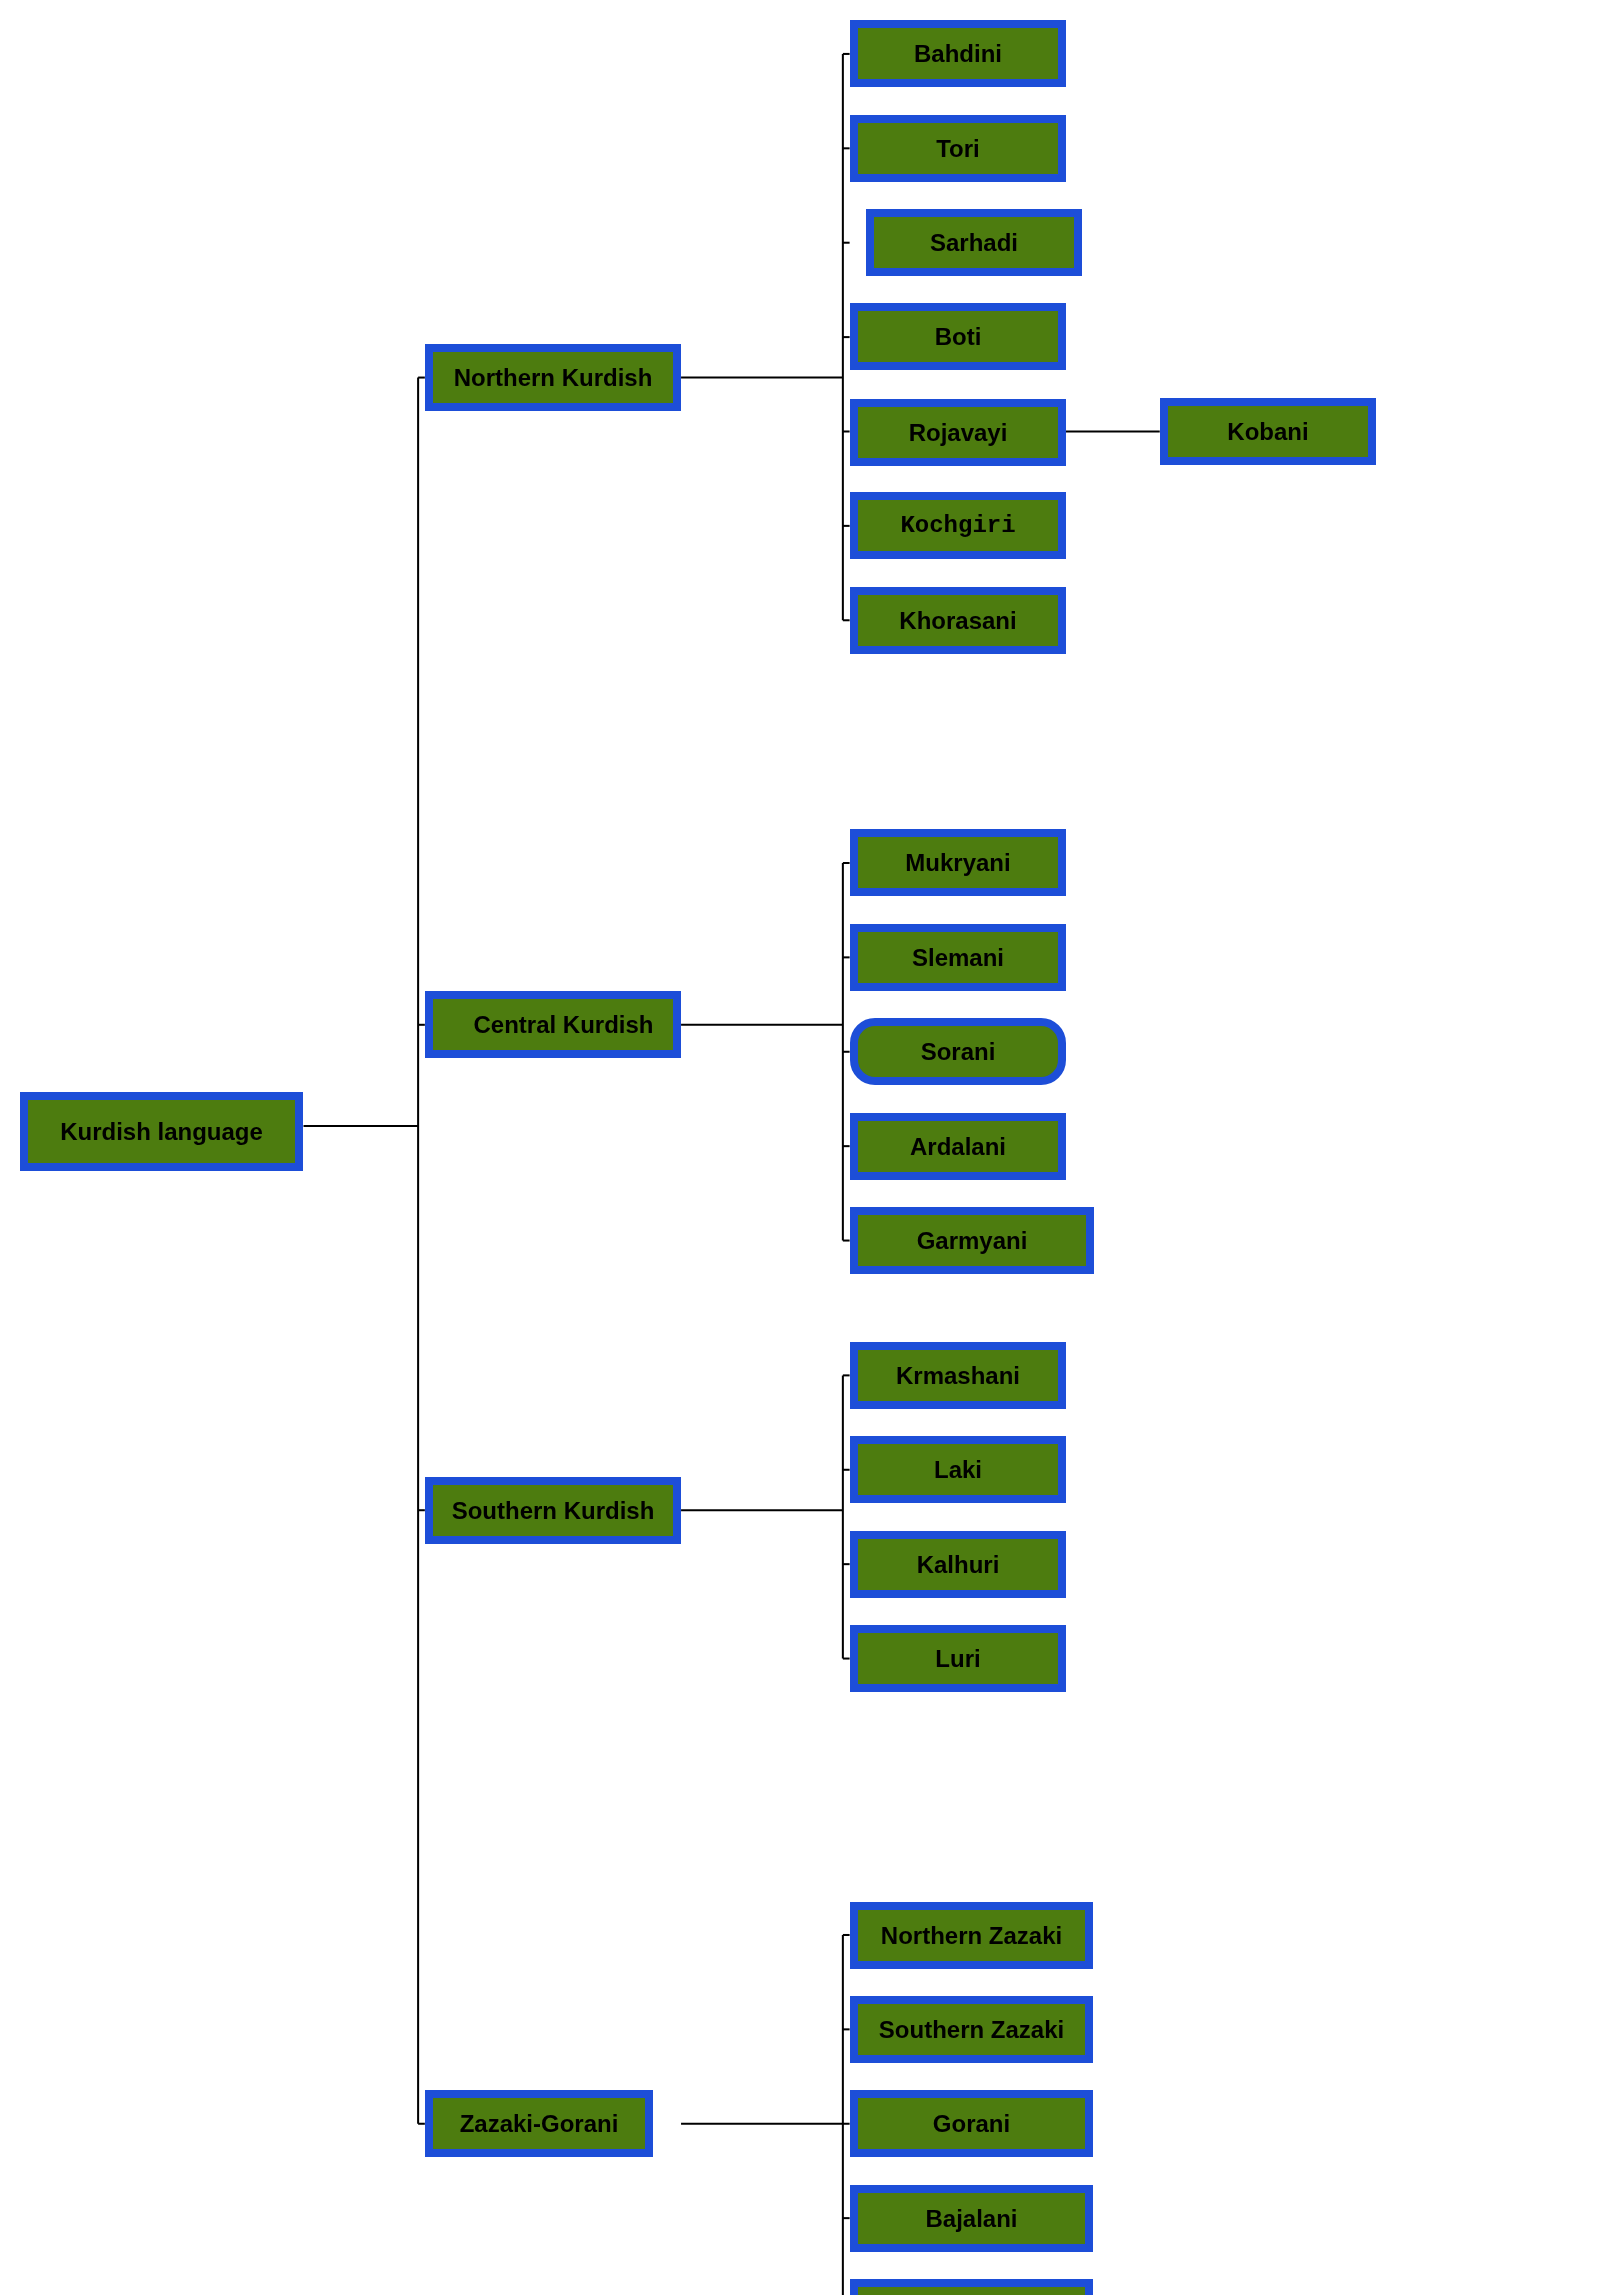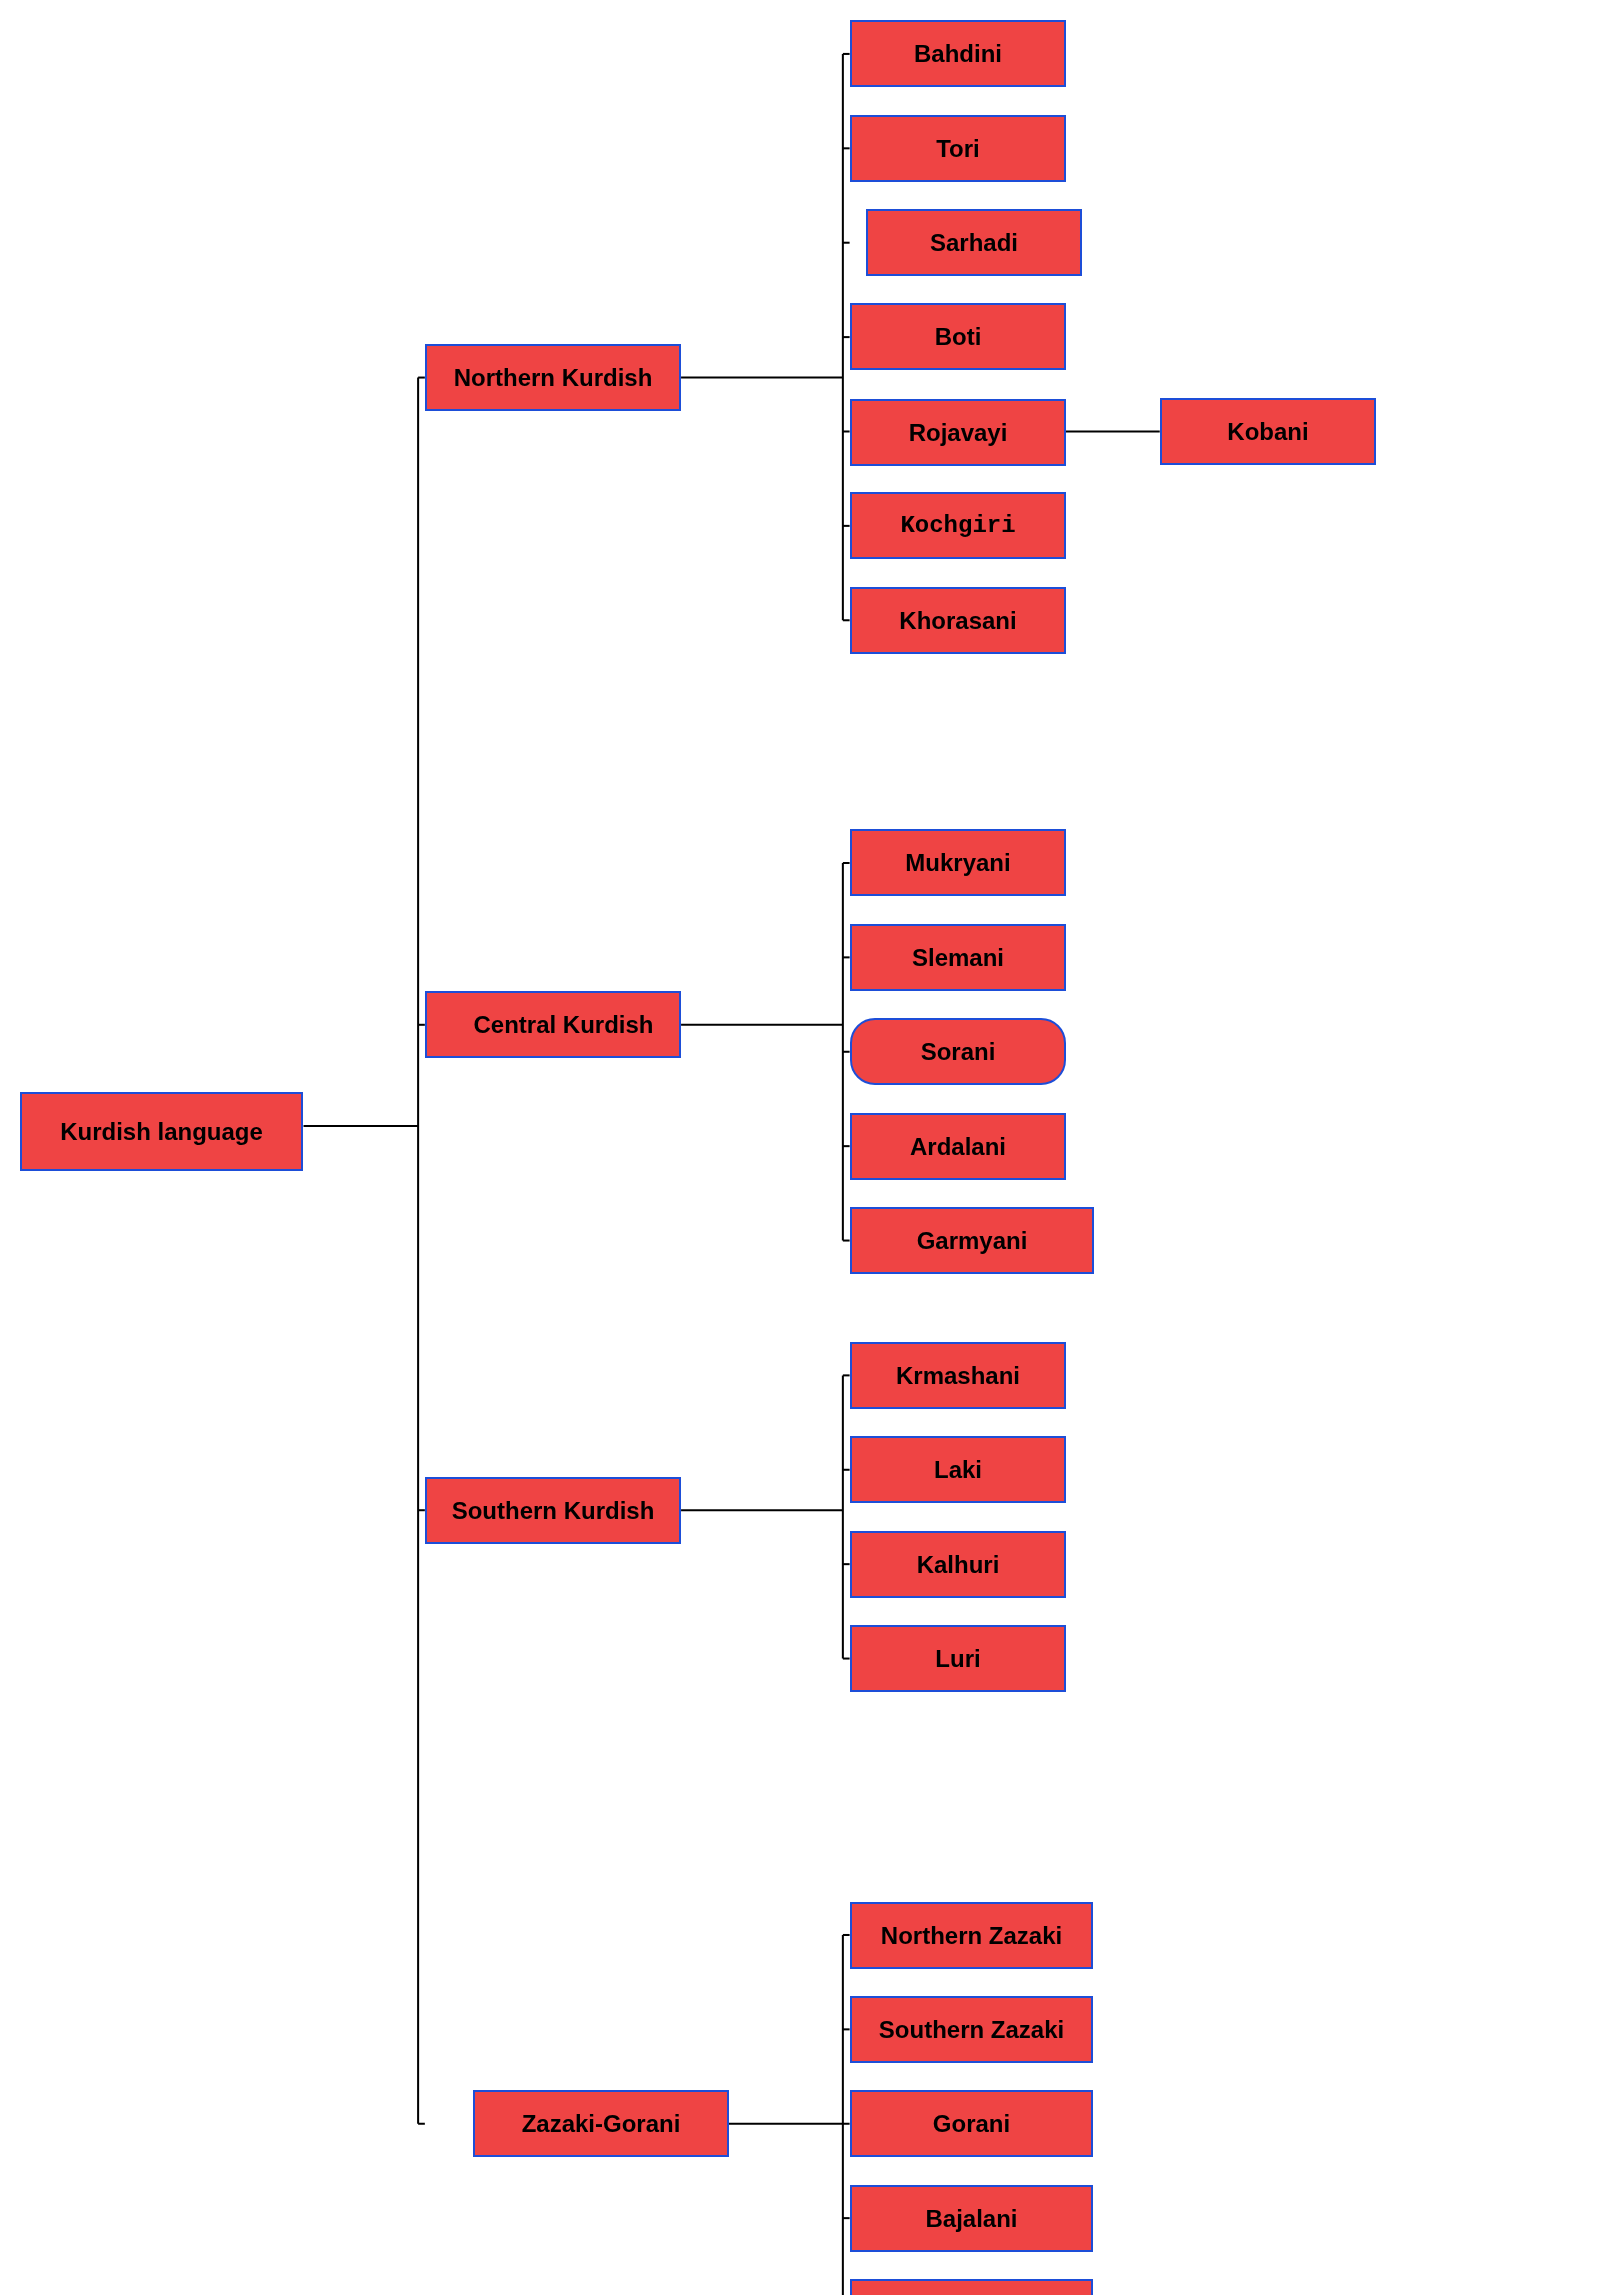--- a/index.html
+++ b/index.html
@@ -10,22 +10,22 @@
       width: 1621px;
       min-height: 2295px;
     }
     .tree-container {
       position: relative;
       width: 1621px;
       height: 2295px;
     }
     .node {
       position: absolute;
-      border: 2px solid #1d4ed8;
-      background: #ef4444;
+      border: 8px solid #1d4ed8;
+      background: #4d7c0f;
       display: flex;
       align-items: center;
       justify-content: center;
       font-size: 24px;
       font-weight: bold;
       text-align: center;
     }
     svg.lines {
       position: absolute;
       top: 0;
@@ -95,21 +95,21 @@
     <line x1="1250" y1="3010" x2="1260" y2="3010"></line>
     <line x1="1250" y1="3150" x2="1260" y2="3150"></line>
     <line x1="1250" y1="3290" x2="1260" y2="3290"></line>
     <line x1="1250" y1="3430" x2="1260" y2="3430"></line>
   </svg>
 
 <div class="node" style="left: 20px; top: 1092px; width: 283px; height: 79px; font-size: 24px;">Kurdish language</div>
     <div class="node" style="left: 425px; top: 344px; width: 256px; height: 67px; font-size: 24px;">Northern Kurdish</div>
     <div class="node" style="left: 425px; top: 991px; width: 256px; height: 67px; font-size: 24px; padding-left: 21px;">Central Kurdish</div>
     <div class="node" style="left: 425px; top: 1477px; width: 256px; height: 67px; font-size: 24px;">Southern Kurdish</div>
-    <div class="node" style="left: 425px; top: 2090px; width: 256px; height: 67px; font-size: 24px; margin-left: 48px;">Zazaki-Gorani</div>
+    <div class="node" style="left: 425px; top: 2090px; width: 228px; height: 67px; font-size: 24px;">Zazaki-Gorani</div>
     <div class="node" style="left: 850px; top: 20px; width: 216px; height: 67px; font-size: 24px;">Bahdini</div>
     <div class="node" style="left: 850px; top: 115px; width: 216px; height: 67px; font-size: 24px;">Tori</div>
     <div class="node" style="left: 850px; top: 209px; width: 216px; height: 67px; font-size: 24px; margin-left: 16px;">Sarhadi</div>
     <div class="node" style="left: 850px; top: 303px; width: 216px; height: 67px; font-size: 24px;">Boti</div>
     <div class="node" style="left: 850px; top: 399px; width: 216px; height: 67px; font-size: 24px;">Rojavayi</div>
     <div class="node" style="left: 850px; top: 492px; width: 216px; height: 67px; font-size: 24px; font-family: Liberation Mono, monospace;">Kochgiri</div>
     <div class="node" style="left: 850px; top: 587px; width: 216px; height: 67px; font-size: 24px;">Khorasani</div>
     <div class="node" style="left: 1160px; top: 398px; width: 216px; height: 67px; font-size: 24px;">Kobani</div>
     <div class="node" style="left: 850px; top: 829px; width: 216px; height: 67px; font-size: 24px;">Mukryani</div>
     <div class="node" style="left: 850px; top: 924px; width: 216px; height: 67px; font-size: 24px;">Slemani</div>

